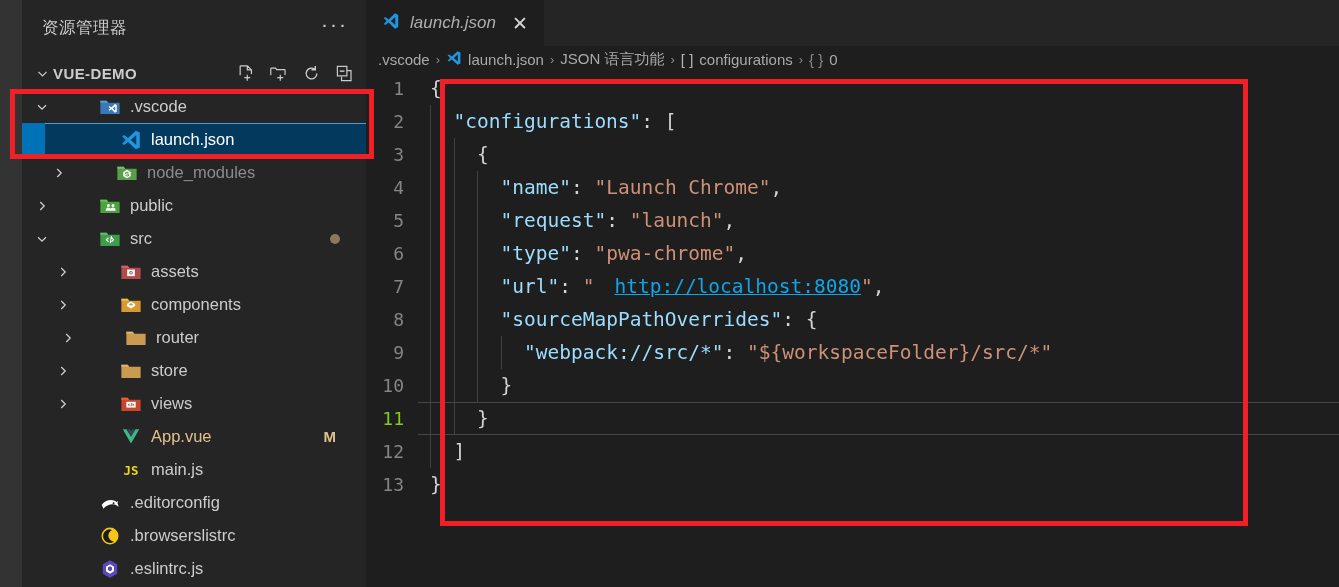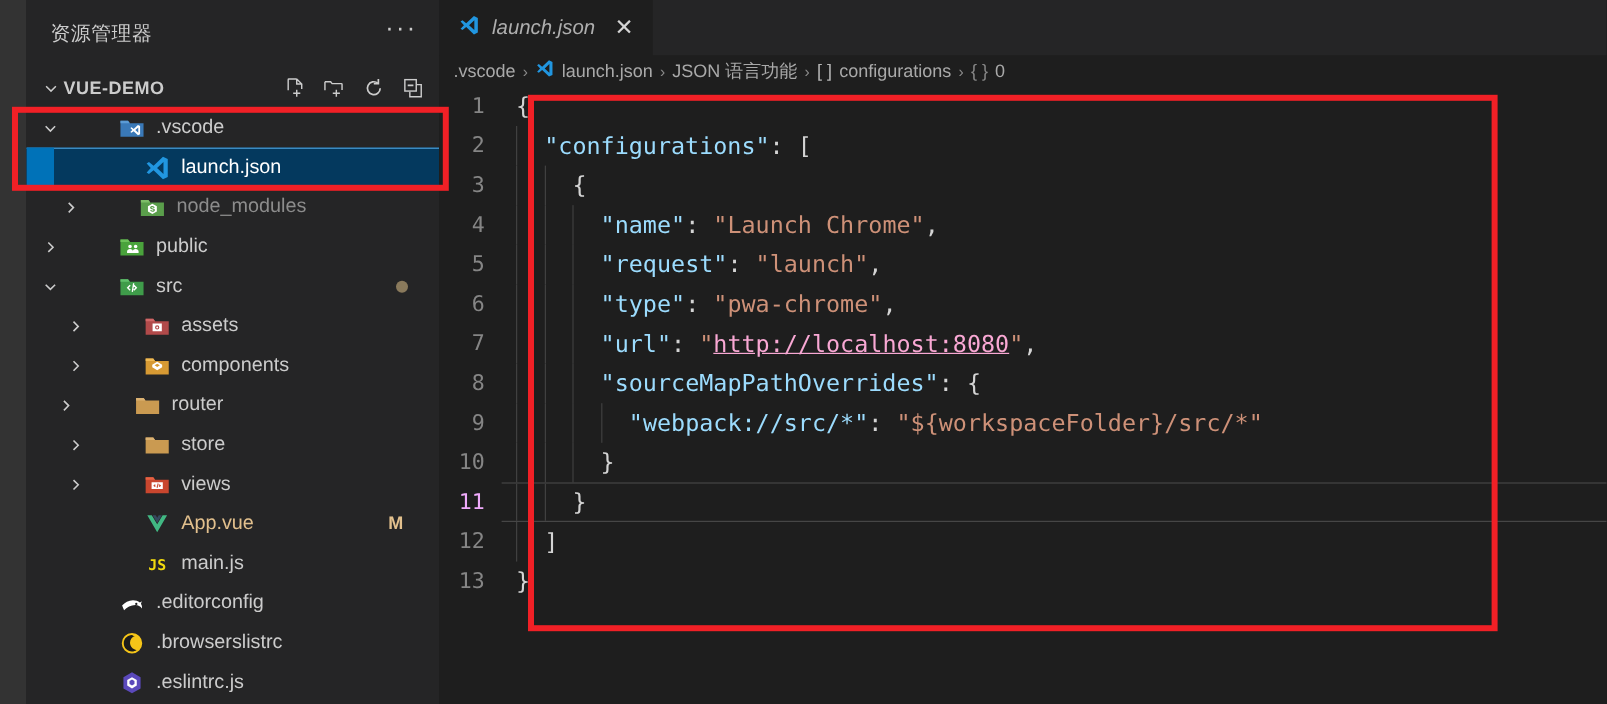--- a/index.html
+++ b/index.html
@@ -141,40 +141,40 @@
     line-height: 33px;
   }
   .code-line {
     display: flex; height: 33px; align-items: center; position: relative;
   }
   .code-line .ln {
     width: 52px; flex: 0 0 52px;
     text-align: right; padding-right: 14px;
     color: #858585; font-size: 18px;
   }
-  .code-line.current .ln { color: #f0abfc; }
+  .code-line.current .ln { color: #84cc16; }
   .code-line.current .content {
     border-top: 1px solid #464646;
     border-bottom: 1px solid #464646;
   }
   .code-line .content {
     flex: 1; height: 33px; position: relative;
     padding-left: 12px;
     white-space: pre;
     display: flex; align-items: center;
   }
   .indent-guides { position: absolute; left: 0; top: 0; bottom: 0; }
   .guide {
     position: absolute; top: 0; bottom: 0; width: 1px; background: #404040;
   }
   .tok-key   { color: #9cdcfe; }
   .tok-str   { color: #ce9178; }
   .tok-punc  { color: #d4d4d4; }
   .tok-brace { color: #d4d4d4; }
-  .tok-link  { color: #f9a8d4; text-decoration: underline; }
+  .tok-link  { color: #0ea5e9; text-decoration: underline; margin-left: 20px; }
 
   
   .anno {
     position: absolute; border: 5px solid #f12026;
     pointer-events: none; z-index: 40;
   }
   #anno-sidebar { left: 10px; top: 89px; width: 364px; height: 70px; }
   #anno-editor  { left: 440px; top: 79px; width: 808px; height: 447px; }
 </style>
 </head>
@@ -327,21 +327,21 @@
           <span class="ficon">
             <svg width="22" height="22" viewBox="0 0 16 16">
               <path d="M1 3.4h4.6l1.1 1.5H15v8.2H1z" fill="#d79a33"></path>
               <path d="M1 3.4h4.6l1.1 1.5H1z" fill="#f0bb55"></path>
               <path d="M8 5.4l3 1.8v1.6L8 10.6 5 8.8V7.2l3-1.8z" fill="#ffffff"></path>
               <path d="M8 6.6l1.6 1-1.6 1-1.6-1 1.6-1z" fill="#d79a33"></path>
             </svg>
           </span>
           <span class="label">components</span>
         </div>
-        <div class="row" style="padding-left: 23px;">
+        <div class="row" style="padding-left: 36px;">
           <span class="twisty">
             <svg width="14" height="14" viewBox="0 0 16 16">
               <path d="M6 3.5L10.5 8 6 12.5" stroke="#cccccc" stroke-width="1.5" fill="none"></path>
             </svg>
           </span>
           <span class="ficon">
             <svg width="22" height="22" viewBox="0 0 16 16">
               <path d="M1 3.4h4.6l1.1 1.5H15v8.2H1z" fill="#ca9a51"></path>
               <path d="M1 3.4h4.6l1.1 1.5H1z" fill="#dbb273"></path>
             </svg>

